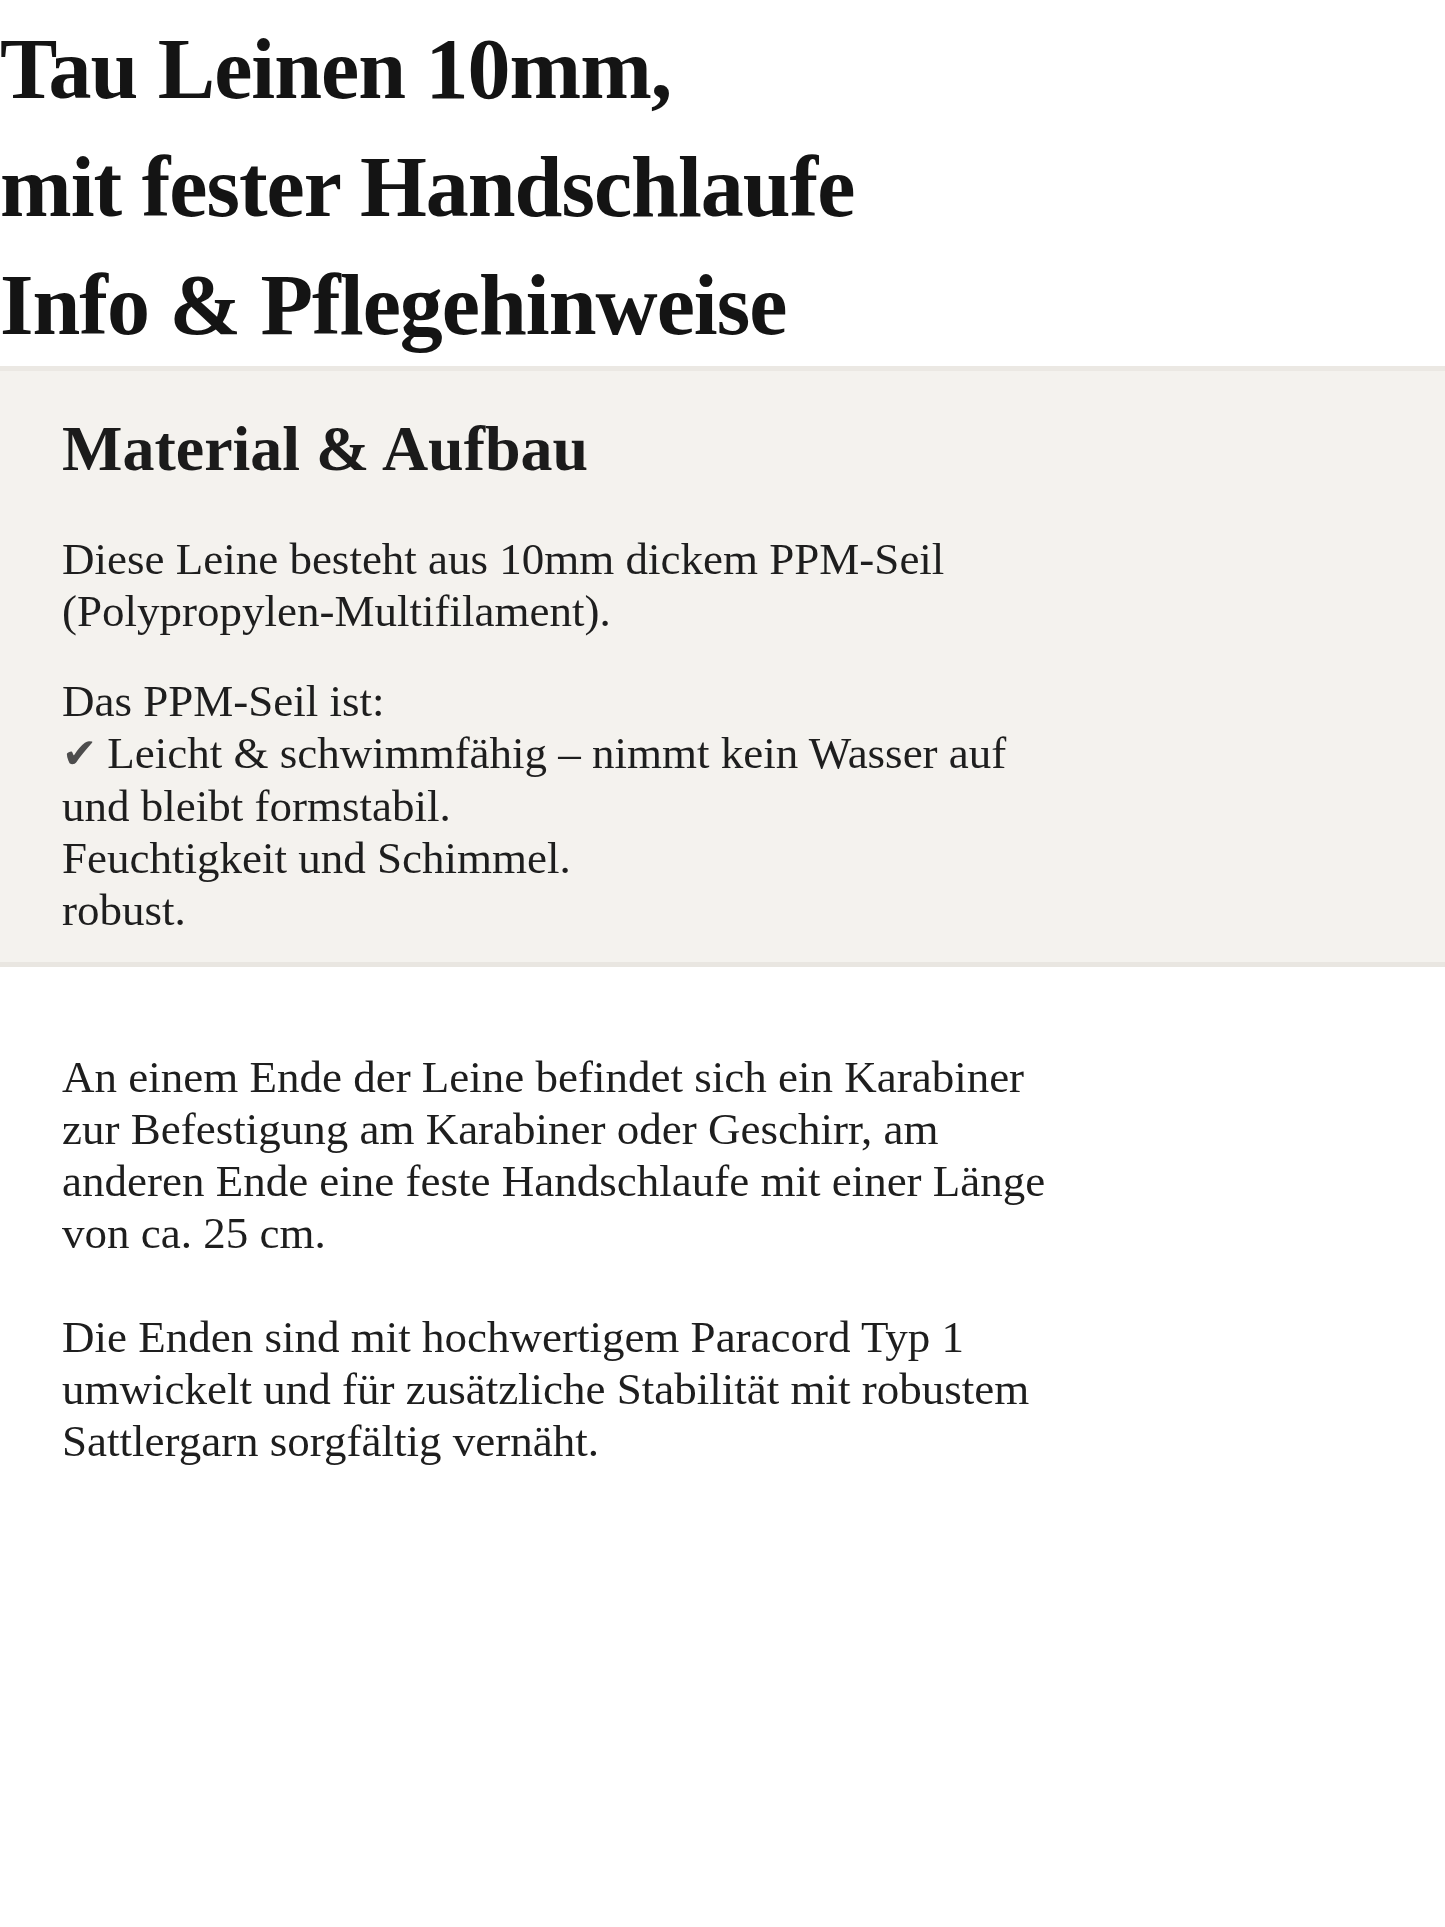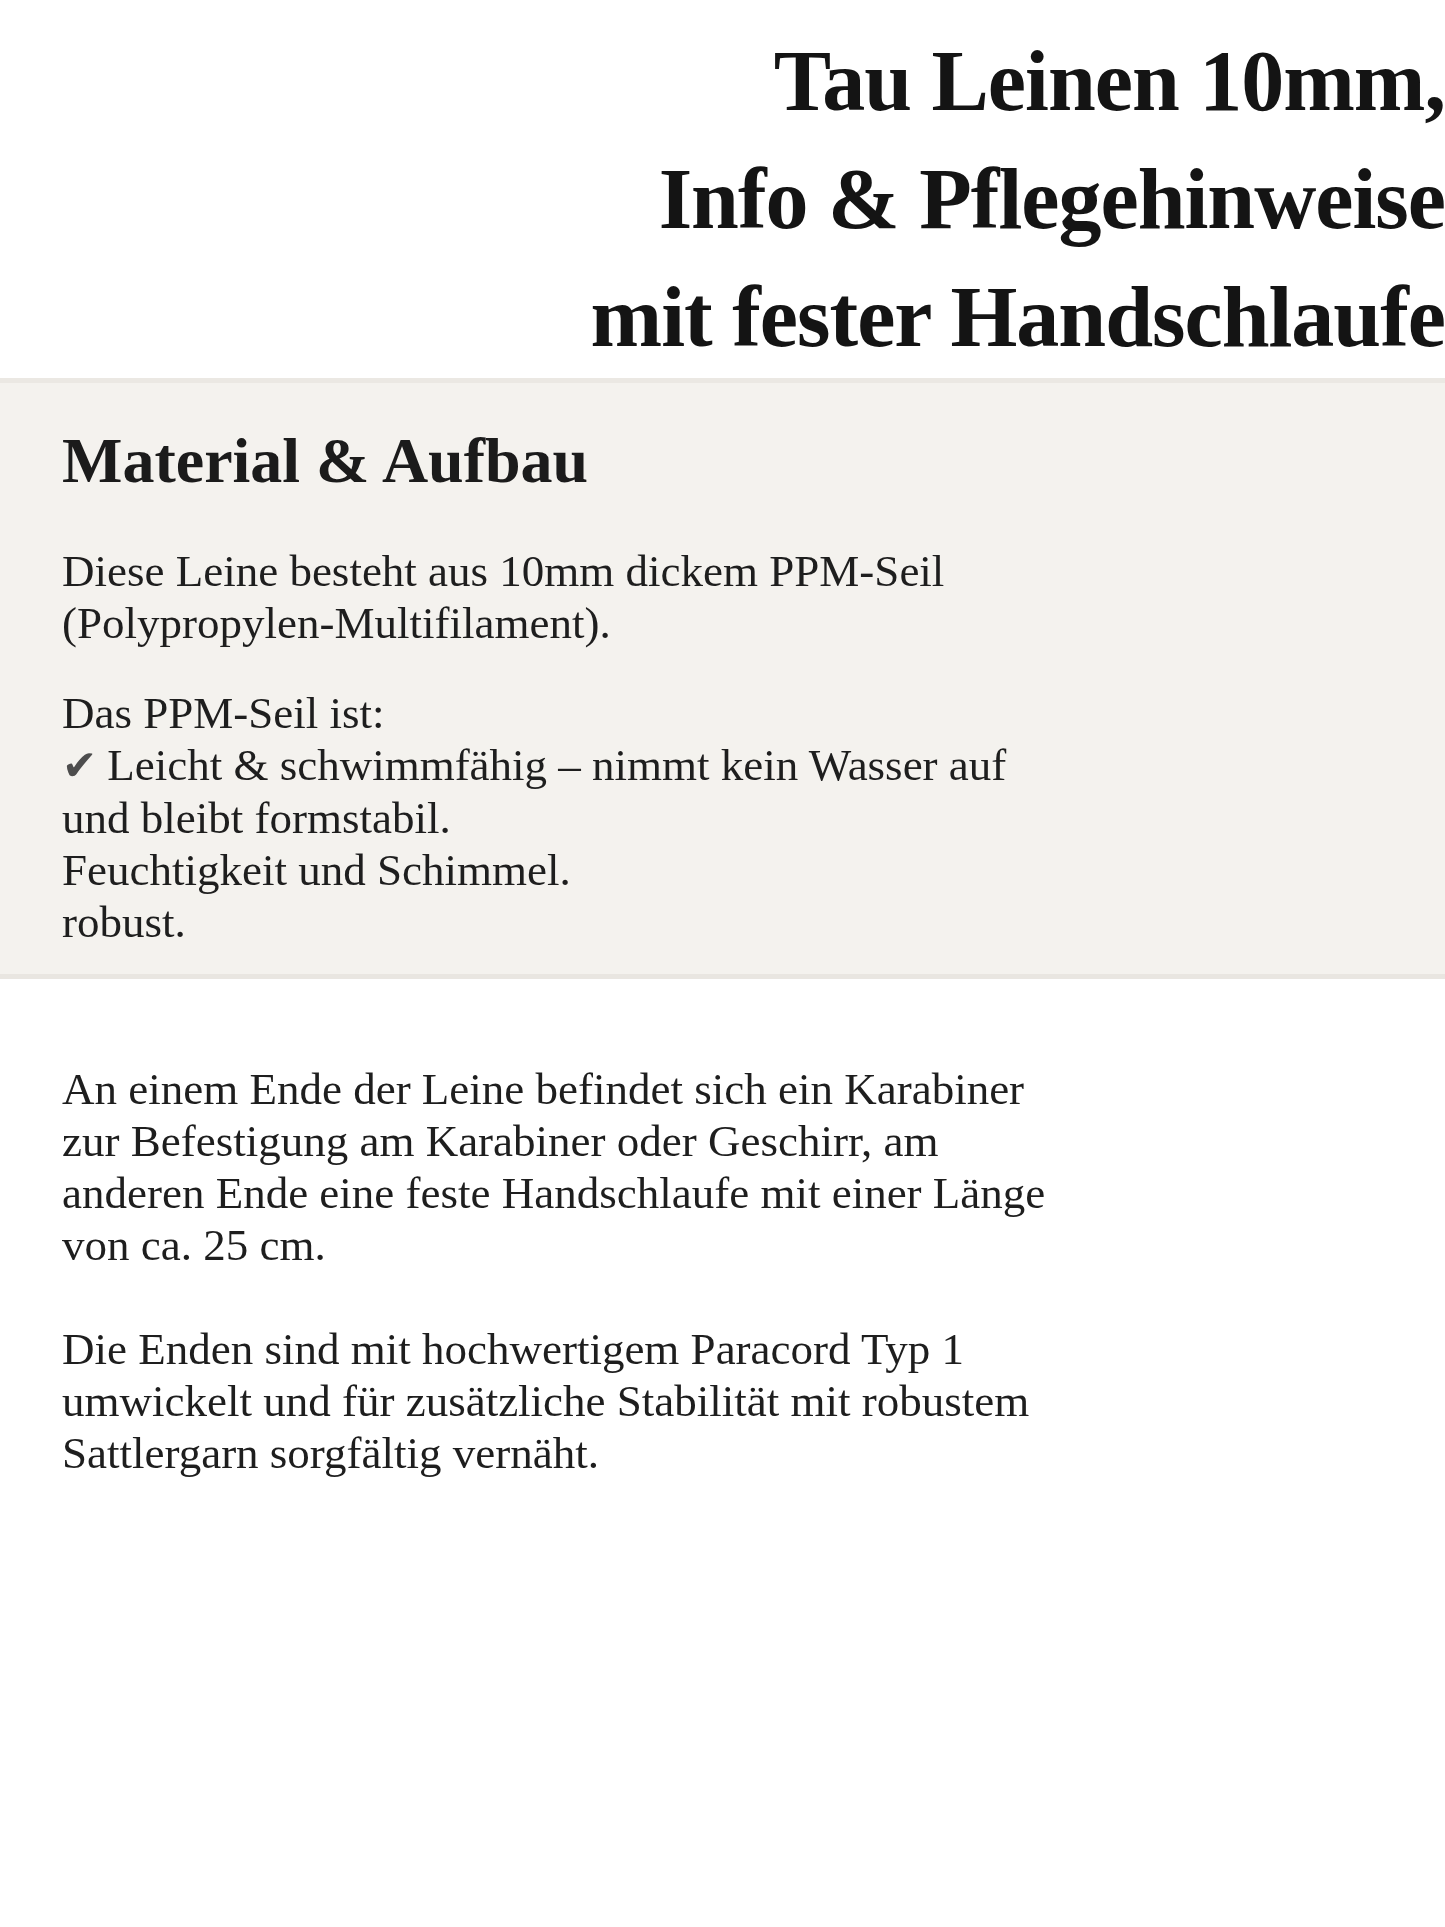--- a/index.html
+++ b/index.html
@@ -22,22 +22,22 @@
     color:var(--text-color);
     overflow:hidden;
   }
   .page{
     width:1445px;
     height:1927px;
     position:relative;
   }
   
   .title-block{
-    padding-top:22px;
-    text-align:right;
+    padding-top:10px;
+    text-align:left;
     font-weight:700;
     font-size:86px;
     line-height:118px;
     color:var(--title-color);
     letter-spacing:-1px;
   }
   
   .panel{
     background:var(--panel-bg);
     border-top:5px solid var(--panel-edge-top);
@@ -74,22 +74,22 @@
   }
   .details .para{margin-bottom:52px;}
 </style>
 </head>
 <body>
 
 <main class="page">
 
   <header class="title-block">
     <span class="line">Tau Leinen 10mm,</span>
+    <span class="line">mit fester Handschlaufe</span>
     <span class="line">Info &amp; Pflegehinweise</span>
-    <span class="line">mit fester Handschlaufe</span>
   </header>
 
   <section class="panel">
     <h2 class="section-heading">Material &amp; Aufbau</h2>
 
     <p class="para">
       <span class="line">Diese Leine besteht aus 10mm dickem PPM-Seil</span>
       <span class="line">(Polypropylen-Multifilament).</span>
     </p>
 

